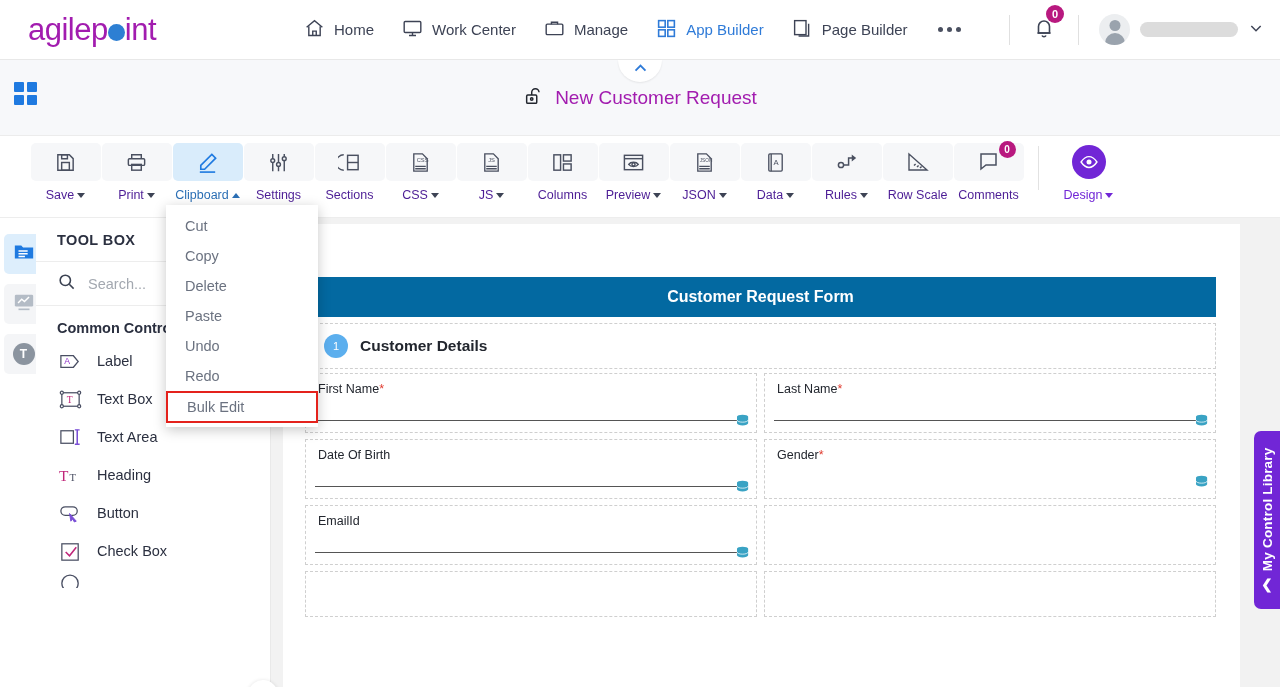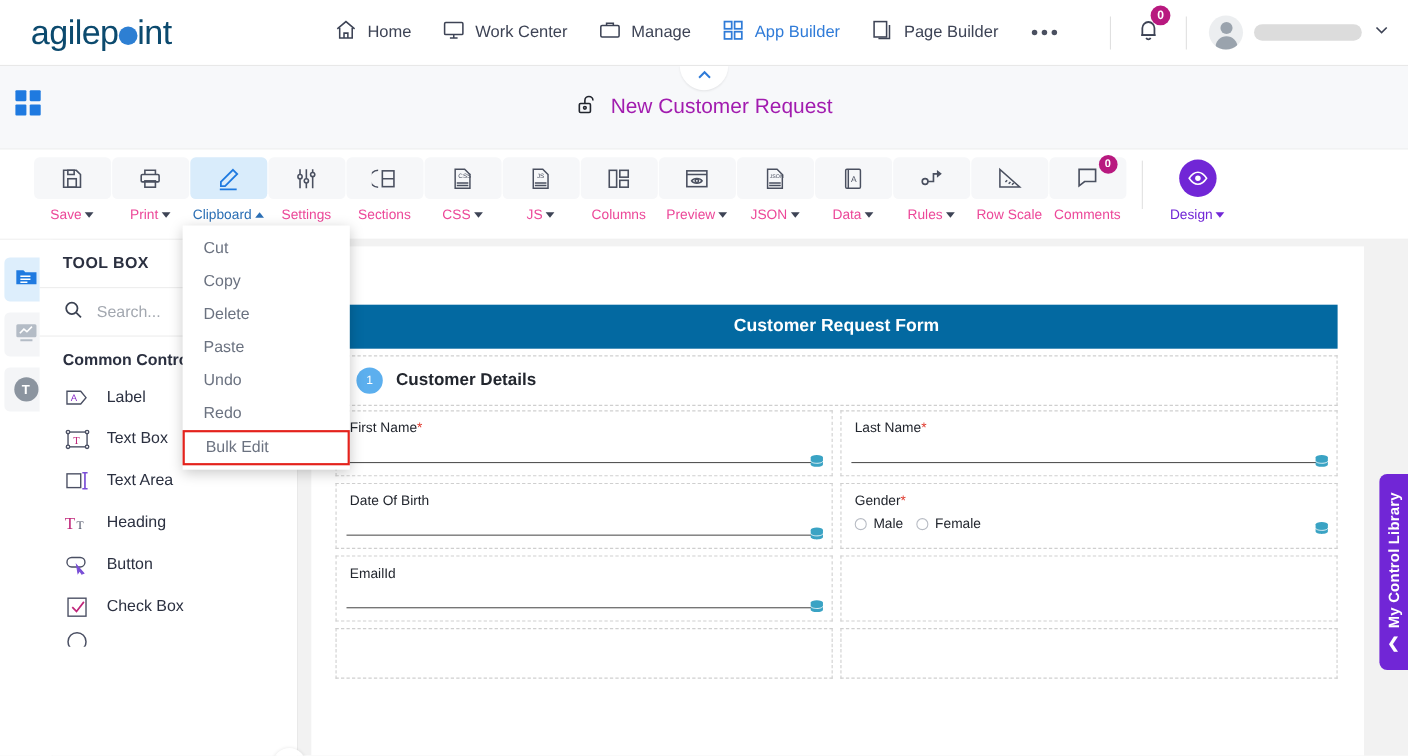--- a/index.html
+++ b/index.html
@@ -11,21 +11,21 @@
   }
   .app { position: relative; width: 1280px; height: 687px; background:#fff; }
 
   
   .topnav {
     position:absolute; left:0; top:0; width:1280px; height:60px;
     background:#ffffff; display:flex; align-items:center;
     border-bottom:1px solid #e8e8e8;
   }
   .logo { margin-left:28px; width:180px; font-size:31px; letter-spacing:-0.5px;
-          color:#0c4a6e; font-weight:400; white-space:nowrap; }
+          color:#a21caf; font-weight:400; white-space:nowrap; }
   .logo .dot { display:inline-block; width:17px; height:17px; border-radius:50%;
                background:#2d7fd3; vertical-align:-1px; margin:0 0px; }
   .navitems { display:flex; align-items:center; gap:0px; margin-left:82px; }
   .navitem { display:flex; align-items:center; gap:9px; padding:0 14px; height:52px;
              cursor:pointer; color:#3d4355; font-size:15px; white-space:nowrap; }
   .navitem.active { color:#2f7bd8; }
   .navitem svg { flex:none; }
   .dots { display:flex; gap:4px; padding:0 16px; cursor:pointer; align-items:center; height:58px;}
   .dots i { width:5px; height:5px; border-radius:50%; background:#4a5060; display:block; }
   .nav-sep { width:1px; height:30px; background:#e0e0e0; margin:0 10px; }
@@ -57,21 +57,21 @@
 
   
   .toolbar { position:absolute; left:0; top:136px; width:1280px; height:82px;
              background:#fff; display:flex; align-items:flex-start; padding-left:30px;
              border-bottom:1px solid #ededed; }
   .tb { width:71px; display:flex; flex-direction:column; align-items:center; cursor:pointer;
         padding-top:7px; }
   .tb .ibox { width:70px; height:38px; border-radius:5px; background:#f6f7f9;
               display:flex; align-items:center; justify-content:center; position:relative; }
   .tb.sel .ibox { background:#d9ecfb; }
-  .tb .lbl { margin-top:7px; font-size:12.5px; color:#ec4899; display:flex; align-items:center; gap:3px;
+  .tb .lbl { margin-top:7px; font-size:12.5px; color:#4c1d95; display:flex; align-items:center; gap:3px;
              white-space:nowrap; }
   .tb.sel .lbl { color:#2b6fb5; }
   .cv { width:0;height:0;border-left:4px solid transparent;border-right:4px solid transparent;
         border-top:5px solid #3d4355; }
   .cvu { width:0;height:0;border-left:4px solid transparent;border-right:4px solid transparent;
         border-bottom:5px solid #2b6fb5; }
   .tb-sep { width:1px; height:44px; background:#e2e2e2; margin:10px 14px 0 14px; }
   .tb .cbadge { position:absolute; top:-2px; right:8px; min-width:17px; height:17px; border-radius:9px;
            background:#b8197f; color:#fff; font-size:10px; font-weight:700; display:flex;
            align-items:center; justify-content:center; }
@@ -599,30 +599,20 @@
               <div class="flabel"><span>Date Of Birth</span></div>
               <div class="uline"></div>
               <span class="dbicon"><svg width="15" height="13" viewBox="0 0 16 14">
                     <ellipse cx="7" cy="3" rx="6" ry="2.3" fill="#3aa3c4"></ellipse>
                     <path d="M1 3v7c0 1.3 2.7 2.3 6 2.3s6-1 6-2.3V3" fill="#3aa3c4"></path>
                     <path d="M1 6.5c0 1.3 2.7 2.3 6 2.3s6-1 6-2.3" stroke="#fff" stroke-width=".8" fill="none"></path>
                   </svg></span>
             </div>
             <div class="cell">
               <div class="flabel"><span>Gender</span><span class="req">*</span></div>
-              <div class="radios">
-                <label class="radio">
-                    <span class="rd"></span>
-                    <span>Male</span>
-                  </label>
-                <label class="radio">
-                    <span class="rd"></span>
-                    <span>Female</span>
-                  </label>
-              </div>
               <span class="dbicon mid"><svg width="15" height="13" viewBox="0 0 16 14">
                     <ellipse cx="7" cy="3" rx="6" ry="2.3" fill="#3aa3c4"></ellipse>
                     <path d="M1 3v7c0 1.3 2.7 2.3 6 2.3s6-1 6-2.3V3" fill="#3aa3c4"></path>
                     <path d="M1 6.5c0 1.3 2.7 2.3 6 2.3s6-1 6-2.3" stroke="#fff" stroke-width=".8" fill="none"></path>
                   </svg></span>
             </div>
           </div>
 
           <div class="frow">
             <div class="cell">

